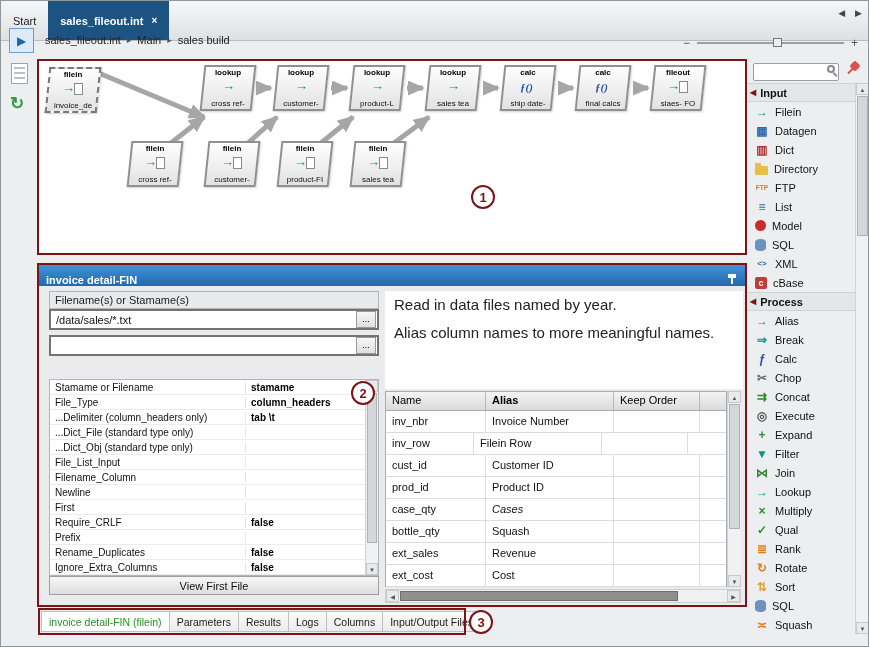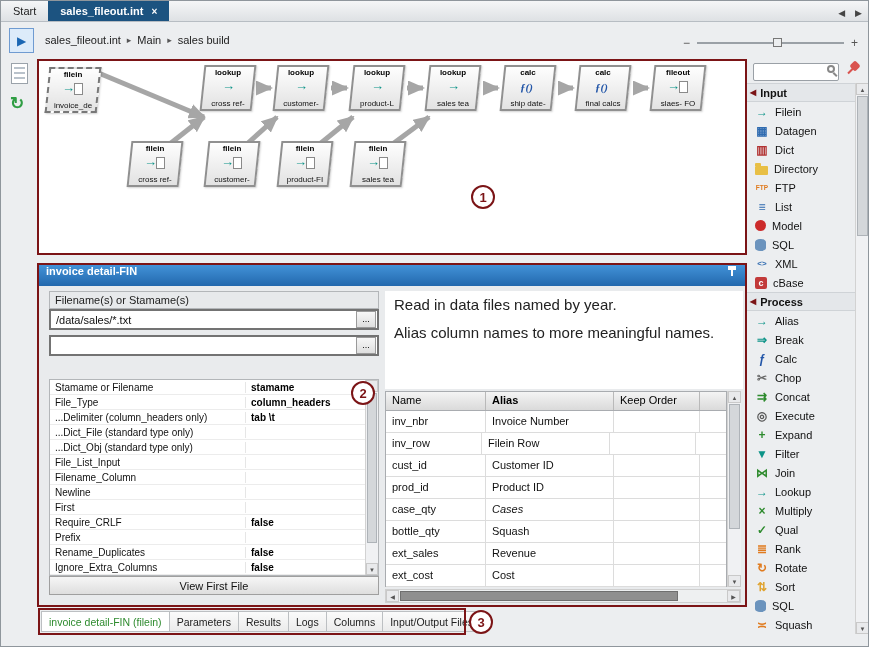--- a/index.html
+++ b/index.html
@@ -1,20 +1,20 @@
 <!DOCTYPE html>
 <html><head>
 <meta charset="utf-8">
 <style>
   * { margin:0; padding:0; box-sizing:border-box; font-family:"Liberation Sans", sans-serif; }
   html,body { background:#d7d9db; }
   .window { position:relative; width:869px; height:647px; background:#eceef0; border:1px solid #8f969c; overflow:hidden; }
 
   
-  .tabbar { position:absolute; left:0; top:0; right:0; height:21px;
+  .tabbar { position:absolute; left:0; top:0; right:0; height:40px;
             background:linear-gradient(#f5f6f7,#dee1e4); border-bottom:1px solid #b7bdc3; display:flex; }
   .tab { padding:0 12px; font-size:11px; display:flex; align-items:center; color:#222; }
   .tab.active { background:#1c5380; color:#fff; font-weight:bold; }
   .tab-close { margin-left:8px; font-size:10px; }
   .tabnav { position:absolute; right:4px; top:0; height:24px; display:flex; align-items:center; gap:6px;
             font-size:9px; color:#444; }
   .tabnav span { padding:0 2px; }
 
   
   .toolbar { position:absolute; left:0; top:24px; right:0; height:32px; }
@@ -47,21 +47,21 @@
   .ic-arr { position:absolute; left:0; top:-2px; font-size:13px; font-weight:bold; color:#0d9488; line-height:14px; }
   .ic-arr.lone { left:5px; }
   .ic-calc { position:absolute; left:3px; top:0; color:#2356a8; font-weight:bold; font-style:italic; font-size:11px;
              font-family:"Liberation Serif", serif; line-height:13px; }
   .node-label { font-size:8px; color:#111; white-space:nowrap; line-height:9px; }
 
   
   .panel { position:absolute; left:36px; top:262px; width:710px; height:344px; border:2px solid #7b1416; background:#e9ebed; }
   .panel-caption { position:absolute; left:0; top:0; right:0; height:21px;
                    background:linear-gradient(#4292d8,#2268ad); color:#fff; font-size:11px; font-weight:bold;
-                   padding:0 7px; display:flex; align-items:flex-start; }
+                   padding:0 7px; display:flex; align-items:flex-end; }
   .panel-pin { margin-left:auto; width:12px; height:13px; position:relative; }
   .panel-pin::before { content:""; position:absolute; left:2px; top:1px; width:8px; height:4px; background:#fff; }
   .panel-pin::after { content:""; position:absolute; left:5px; top:5px; width:2px; height:6px; background:#fff; }
   .fn-header { position:absolute; left:10px; top:26px; width:330px; height:18px; background:#e7e9eb;
                border:1px solid #b3b6b9; font-size:11px; padding:2px 5px; color:#222; }
   .fn-row { position:absolute; left:10px; width:330px; height:21px; background:#fff; border:2px solid #737373;
             display:flex; align-items:center; }
   .fn-val { flex:1; padding-left:5px; font-size:11px; color:#111; }
   .browse-btn { width:20px; height:17px; margin-right:1px; border:1px solid #9a9a9a;
                 background:linear-gradient(#f7f7f7,#dedede); font-size:9px; line-height:7px; }
@@ -423,21 +423,21 @@
           <span class="a-hcell filler"></span>
         </div>
       <div>
           <div class="a-row">
             <span class="a-cell" style="width: 100px;">inv_nbr</span>
             <span class="a-cell" style="width: 128px;">Invoice Number</span>
             <span class="a-cell" style="width: 86px;"></span>
             <span class="a-cell filler"></span>
           </div>
           <div class="a-row">
-            <span class="a-cell" style="width: 96px;">inv_row</span>
+            <span class="a-cell" style="width: 88px;">inv_row</span>
             <span class="a-cell" style="width: 128px;">Filein Row</span>
             <span class="a-cell" style="width: 86px;"></span>
             <span class="a-cell filler"></span>
           </div>
           <div class="a-row">
             <span class="a-cell" style="width: 100px;">cust_id</span>
             <span class="a-cell" style="width: 128px;">Customer ID</span>
             <span class="a-cell" style="width: 86px;"></span>
             <span class="a-cell filler"></span>
           </div>

